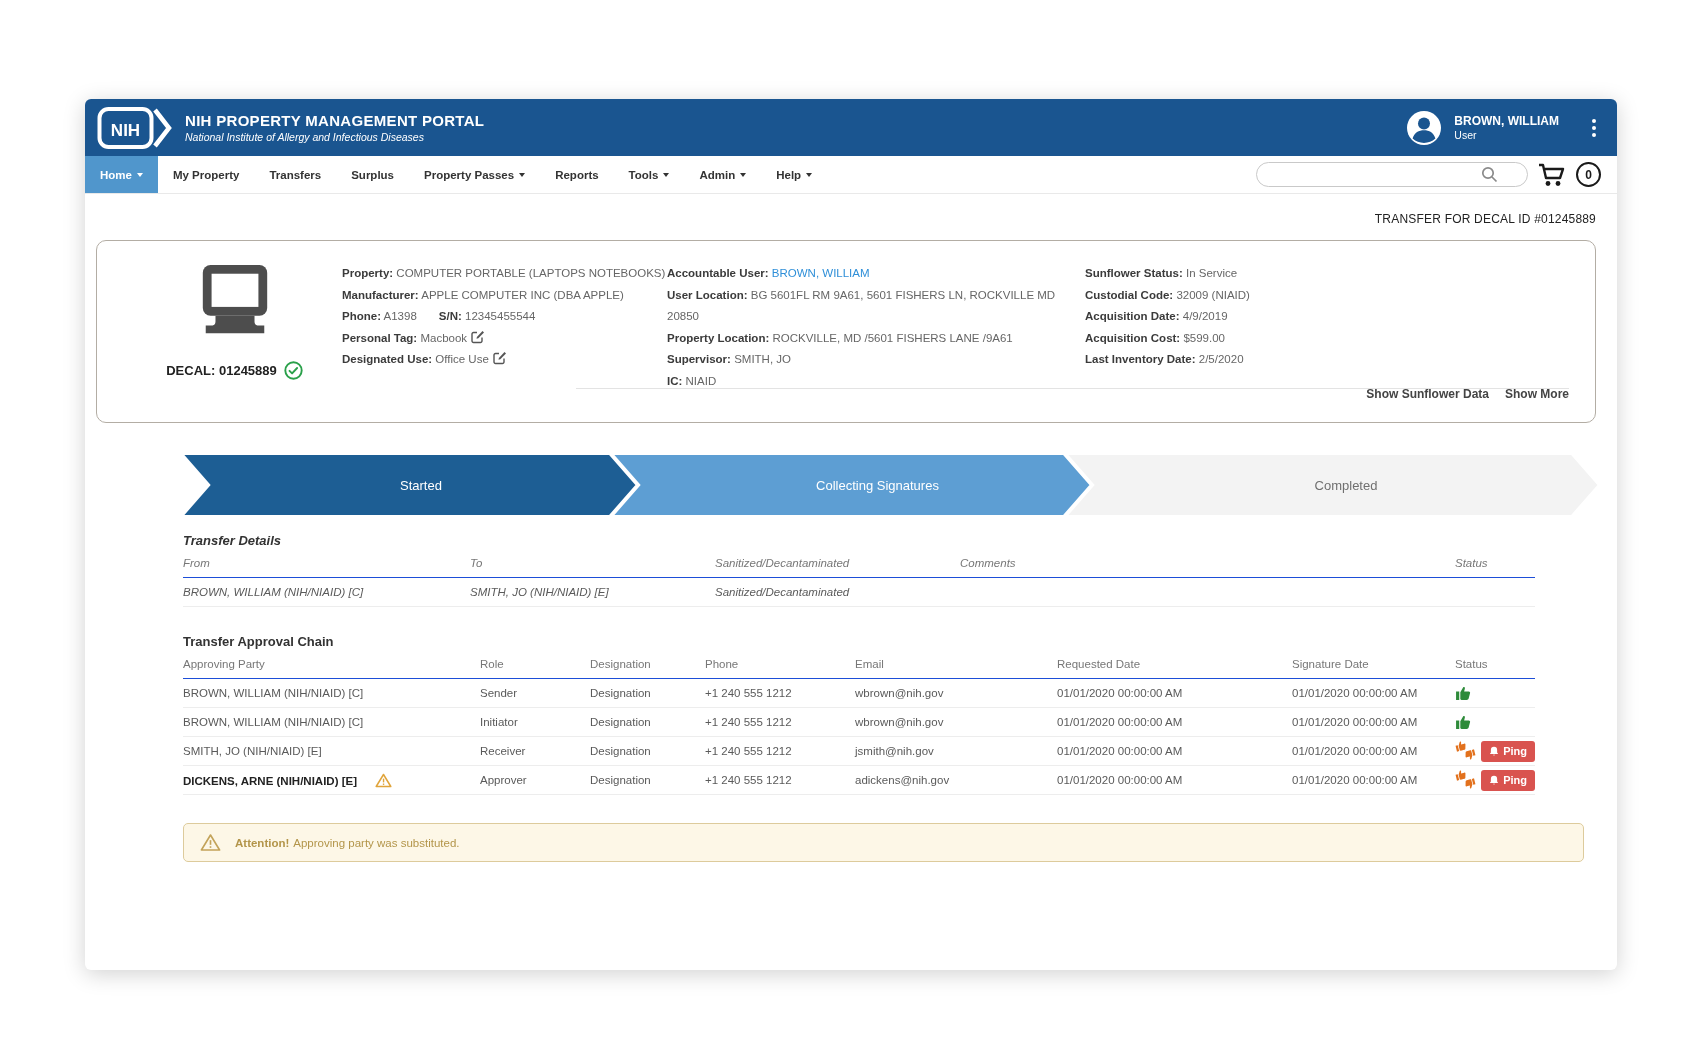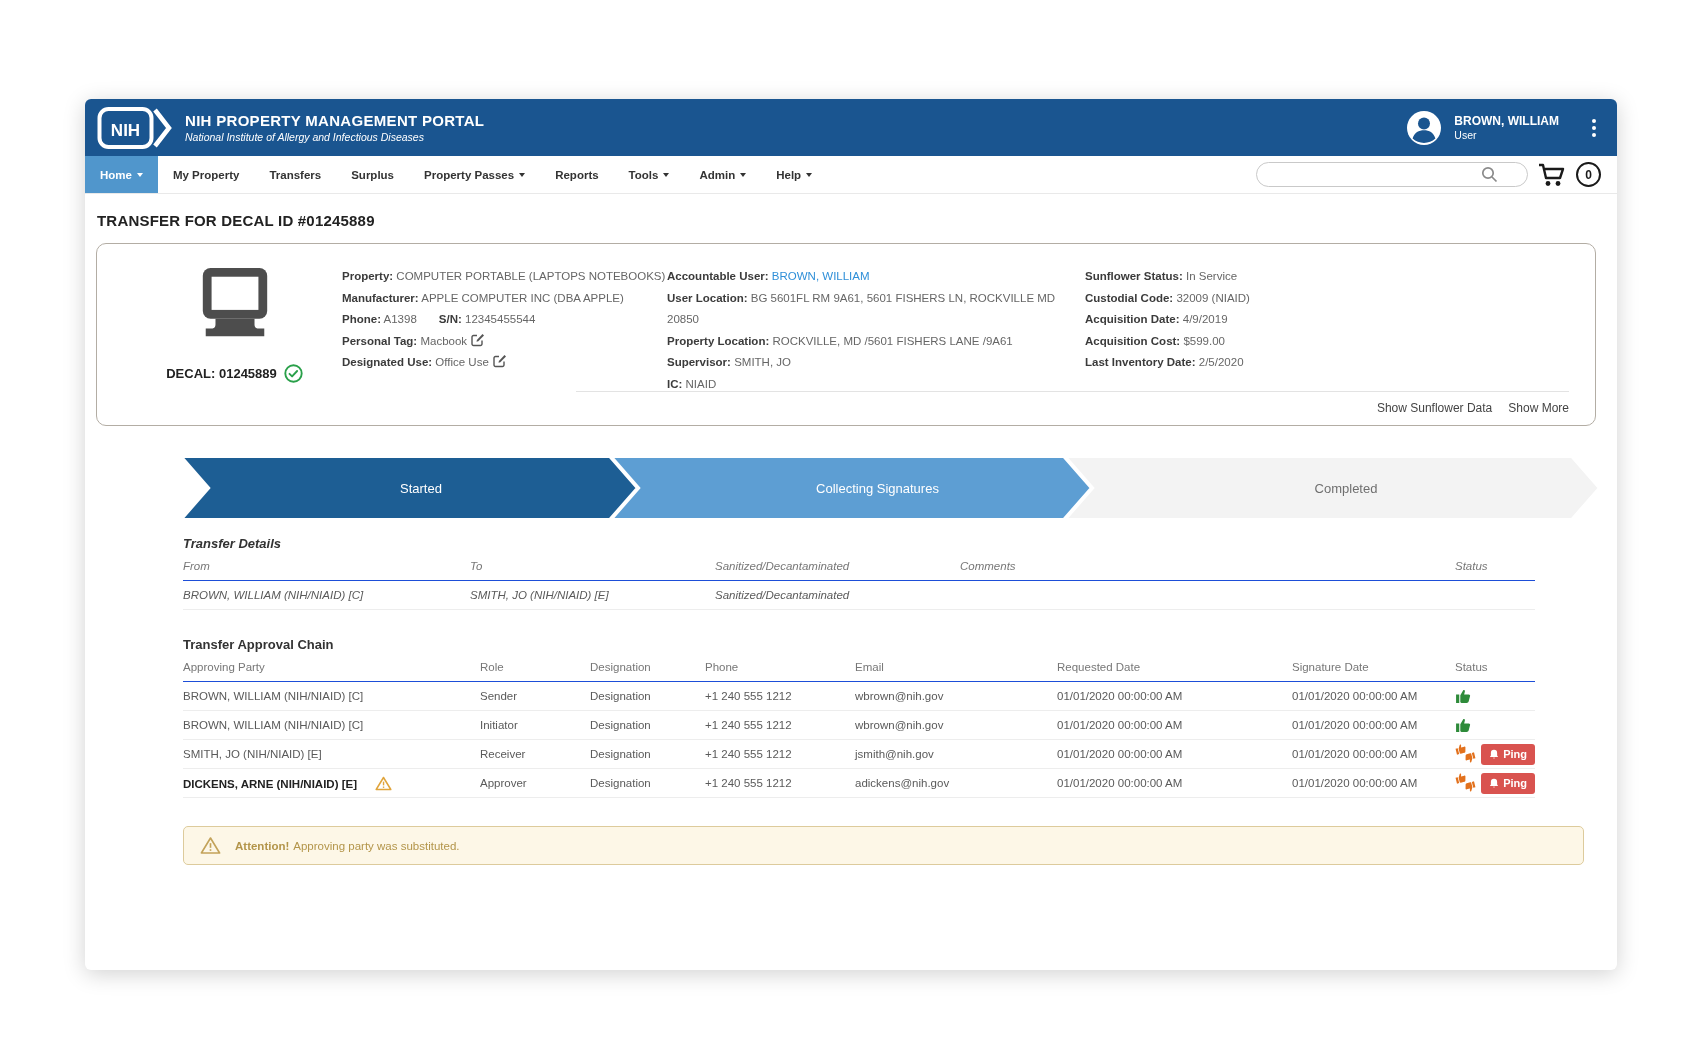--- a/index.html
+++ b/index.html
@@ -27,36 +27,36 @@
   .caret { width:0; height:0; border-left:3.5px solid transparent; border-right:3.5px solid transparent; border-top:4px solid #333; margin-left:5px; }
   .nav-item.active .caret { border-top-color:#fff; }
   .nav-right { position:absolute; right:16px; top:0; height:100%; display:flex; align-items:center; gap:10px; }
   .search-wrap { position:relative; }
   .search-input { width:272px; height:25px; border:1px solid #c9c9c9; border-radius:13px; padding:0 34px 0 12px; font-size:12px; outline:none; color:#333; }
   .search-icon { position:absolute; right:30px; top:4px; }
   .badge-circle { width:25px; height:25px; border:2.5px solid #1a1a1a; border-radius:50%; display:flex; align-items:center; justify-content:center; font-size:12px; font-weight:bold; color:#1a1a1a; }
 
   
   .content { padding:14px 21px 0 11px; }
-  .page-title { font-size:15px; font-weight:bold; color:#222; letter-spacing:.2px; margin:4px 0 14px 1px; }
+  .page-title { font-size:12px; font-weight:normal; color:#222; letter-spacing:.2px; margin:4px 0 14px 1px;text-align:right; }
 
   
   .prop-card { position:relative; border:1px solid #b3ada4; border-radius:10px; height:183px; display:flex; padding:22px 26px 0 30px; }
   .asset-col { width:215px; display:flex; flex-direction:column; align-items:center; }
   .decal-line { margin-top:18px; display:flex; align-items:center; gap:7px; font-size:13px; font-weight:bold; color:#222;justify-content:space-between; }
   .info-col { font-size:11.5px; line-height:21.5px; color:#666; }
   .info-col.c1 { width:325px; }
   .info-col.c2 { width:418px; }
   .info-col.c3 { width:330px; }
   .lbl { font-weight:bold; color:#3b3b3b; }
   .lnk { color:#2f8fd8; cursor:pointer; }
   .edit-ic { display:inline-block; vertical-align:-2px; margin-left:4px; cursor:pointer; }
   .sn-gap { margin-left:22px; }
   .card-divider { position:absolute; left:479px; right:26px; bottom:33px; height:1px; background:#e3e3e3; }
-  .card-links { position:absolute; right:26px; bottom:10px; display:flex; gap:16px; font-size:12px; font-weight:normal; color:#444; }
+  .card-links { position:absolute; right:26px; bottom:21px; display:flex; gap:16px; font-size:12px; font-weight:bold; color:#444; }
   .card-links span { cursor:pointer; }
 
   
   .chevrons { position:relative; margin:30px 0 0 84px; width:1420px; height:64px; }
   .chev-label { position:absolute; top:0; height:64px; display:flex; align-items:center; justify-content:center; font-size:13px; }
   .chev-label.s1 { left:0; width:482px; color:#fff; }
   .chev-label.s2 { left:458px; width:479px; color:#fff; }
   .chev-label.s3 { left:912px; width:508px; color:#6f6f6f; }
 
   

